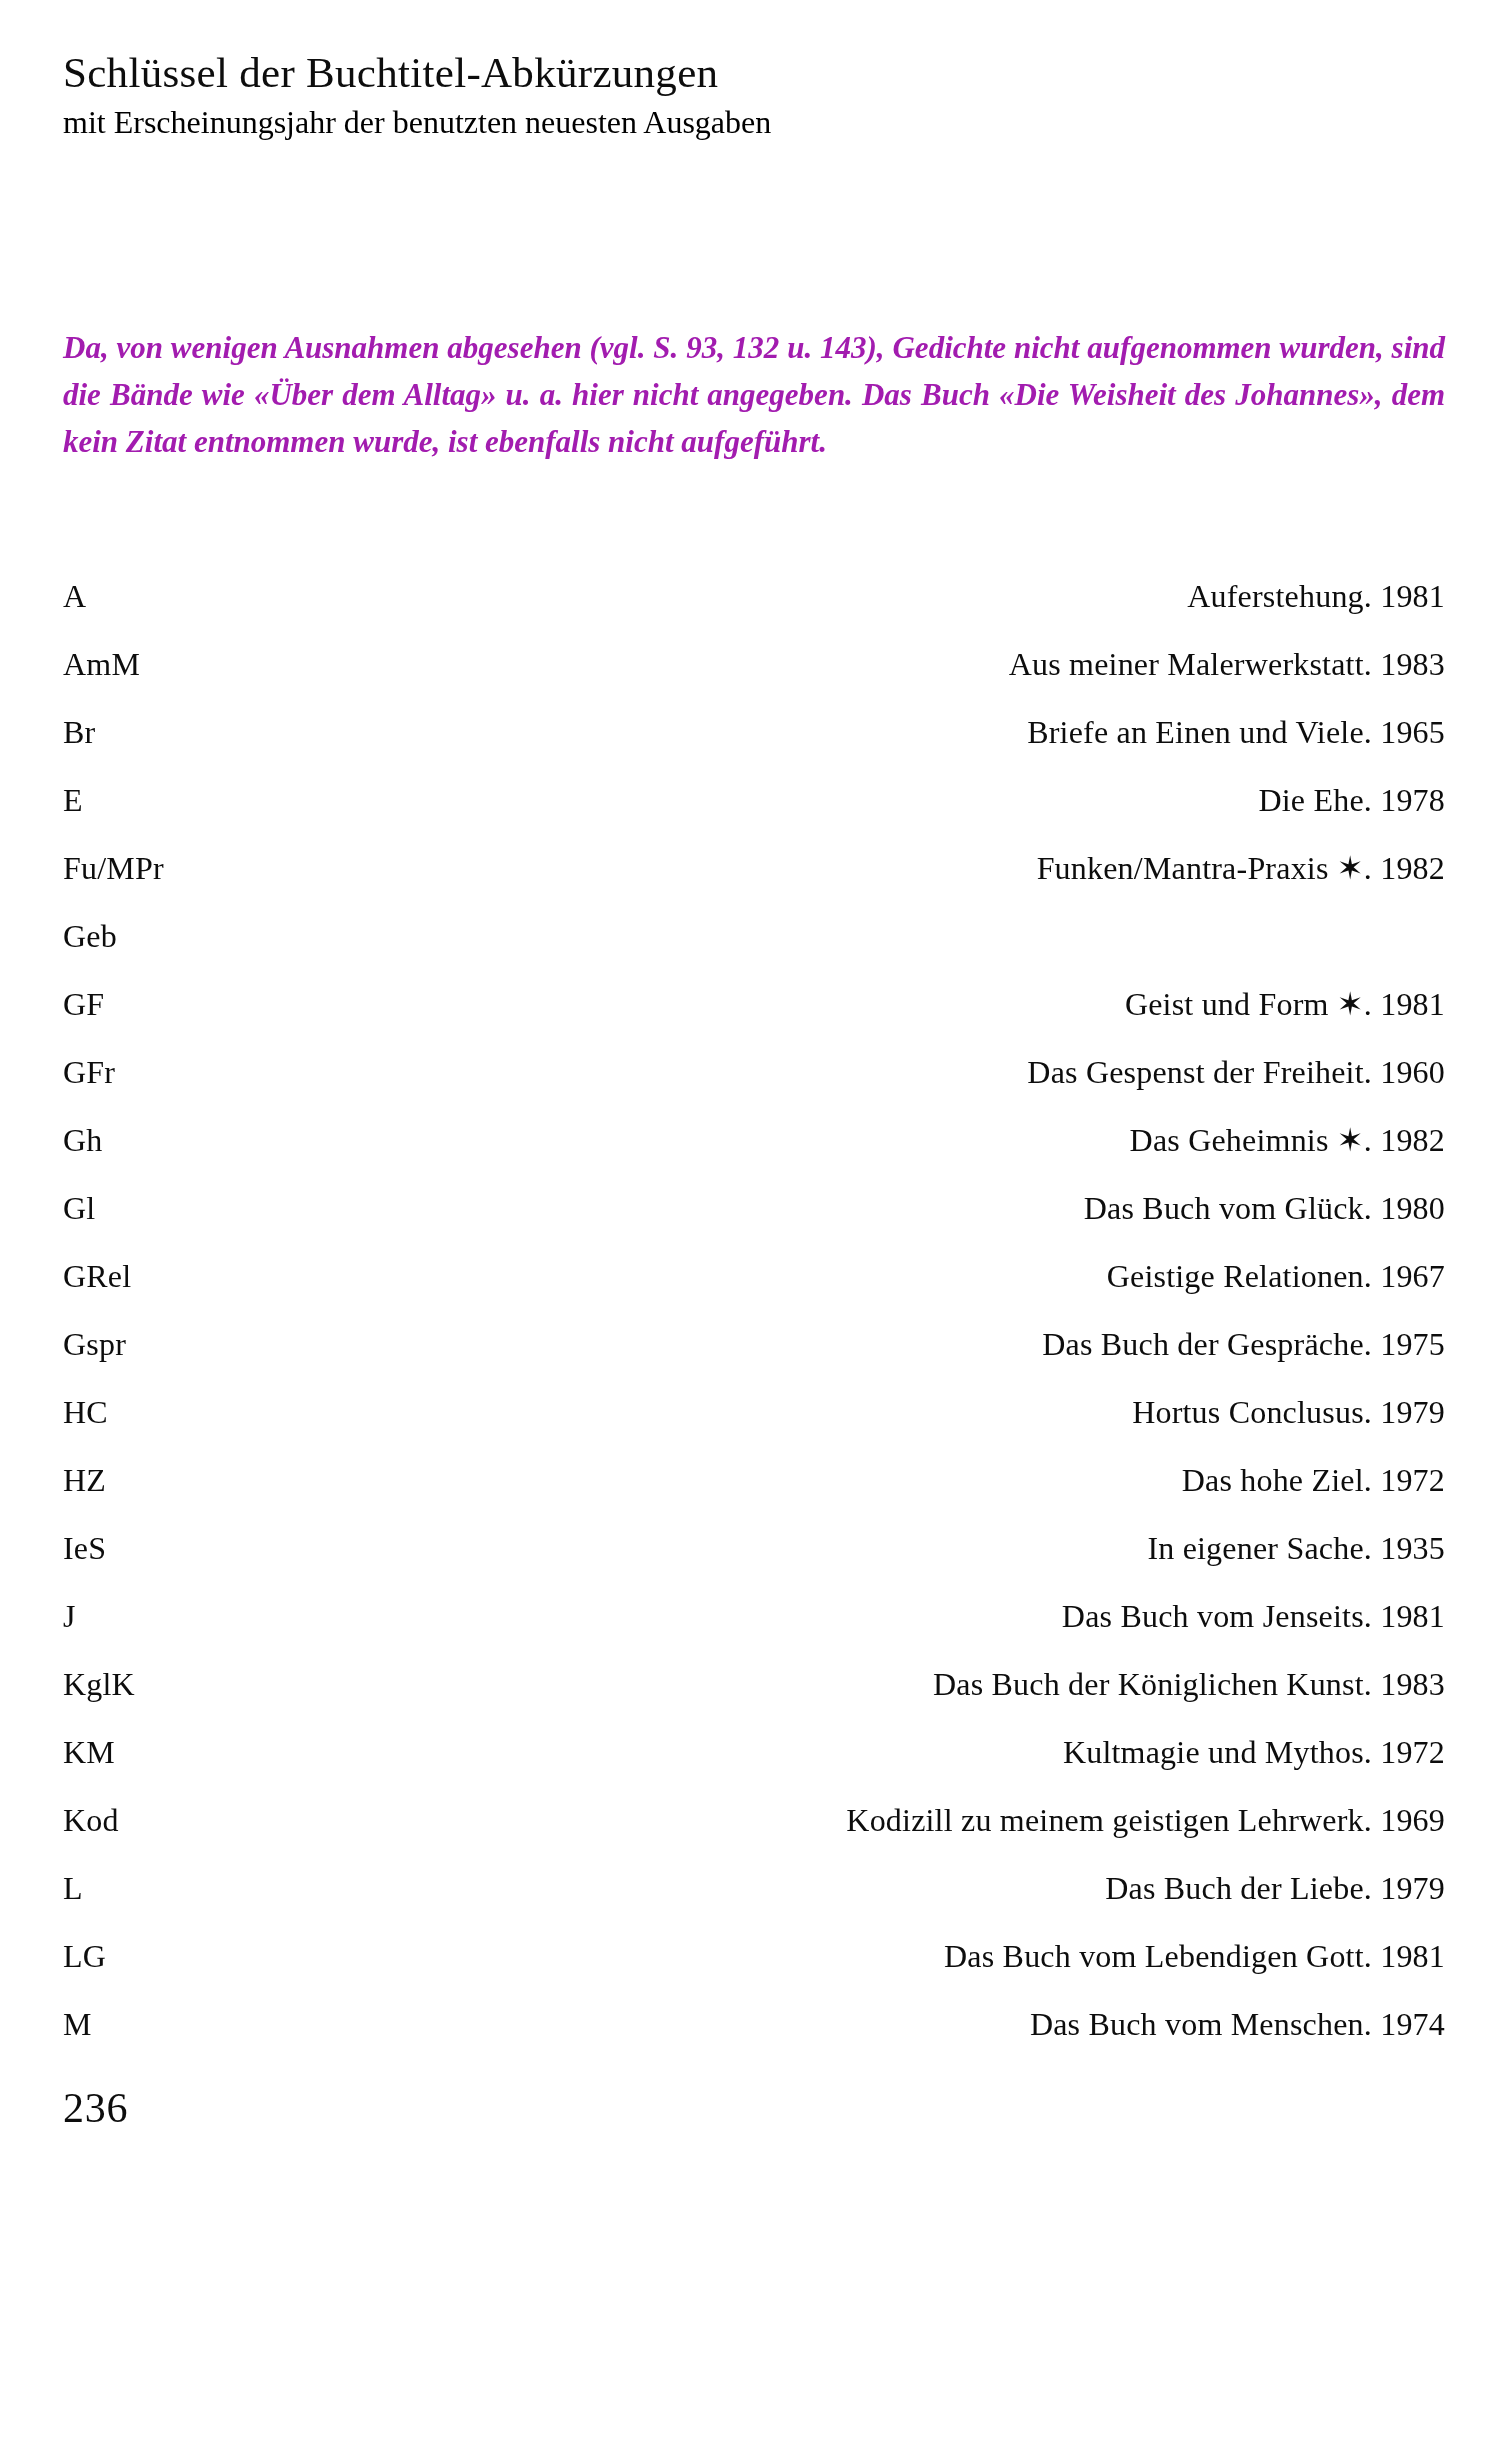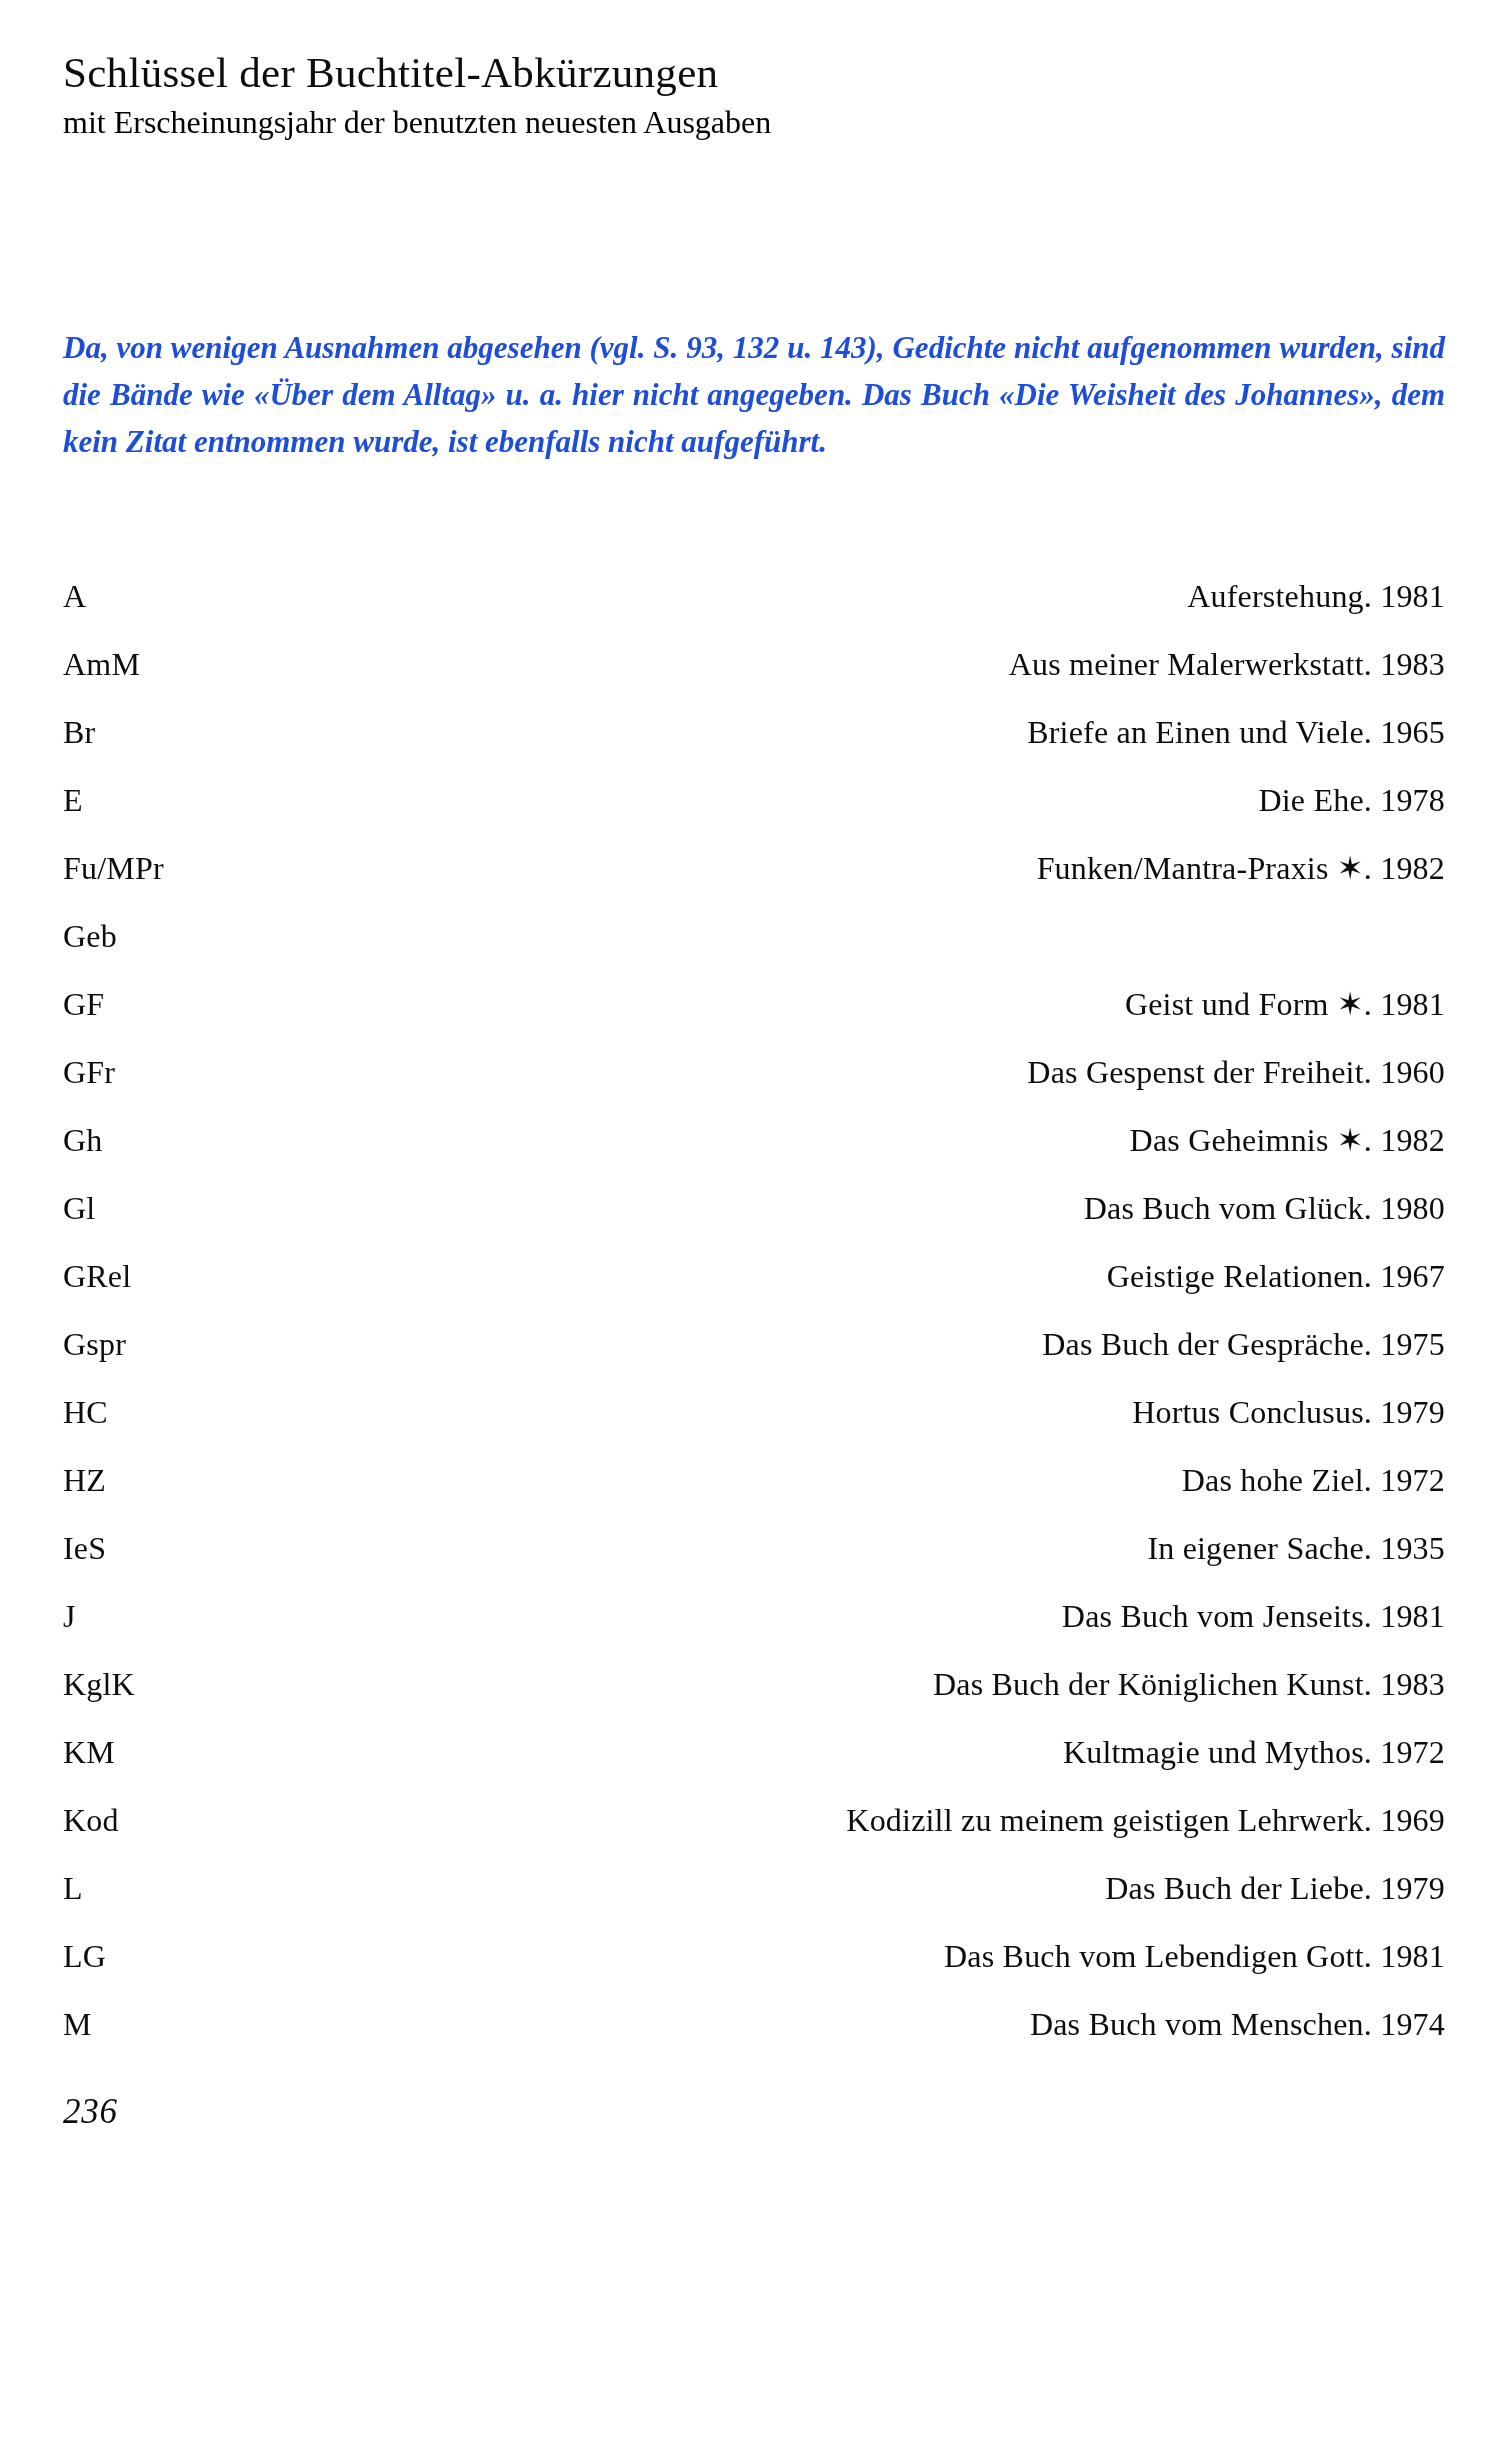--- a/index.html
+++ b/index.html
@@ -44,21 +44,21 @@
     margin: 0;
     color: #000000;
   }
   .intro {
     margin-top: 182px;
     font-family: "Liberation Serif", serif;
     font-style: italic;
     font-weight: 700;
     font-size: 31px;
     line-height: 1.52;
-    color: #1d4ed8;
+    color: #a21caf;
     max-width: 1385px;
     text-align: justify;
   }
   .abbrev-list {
     margin-top: 114px;
   }
   .abbrev-row {
     display: flex;
     align-items: baseline;
     height: 68px;
@@ -77,24 +77,23 @@
     line-height: 1.1;
     color: #0d0d0d;
     letter-spacing: 0.2px;
     white-space: nowrap;
     text-align: right;
   }
   .page-number {
     position: absolute;
     left: 63px;
     bottom: 51px;
-    font-size: 35px;
+    font-size: 42px;
     letter-spacing: 0.8px;
     color: #0d0d0d;
-    font-style: italic;
   }
 </style>
 </head>
 <body>
 
 <div class="page">
 
   <div class="title-block">
     <h1 class="doc-title">Schlüssel der Buchtitel-Abkürzungen</h1>
     <p class="doc-subtitle">mit Erscheinungsjahr der benutzten neuesten Ausgaben</p>

